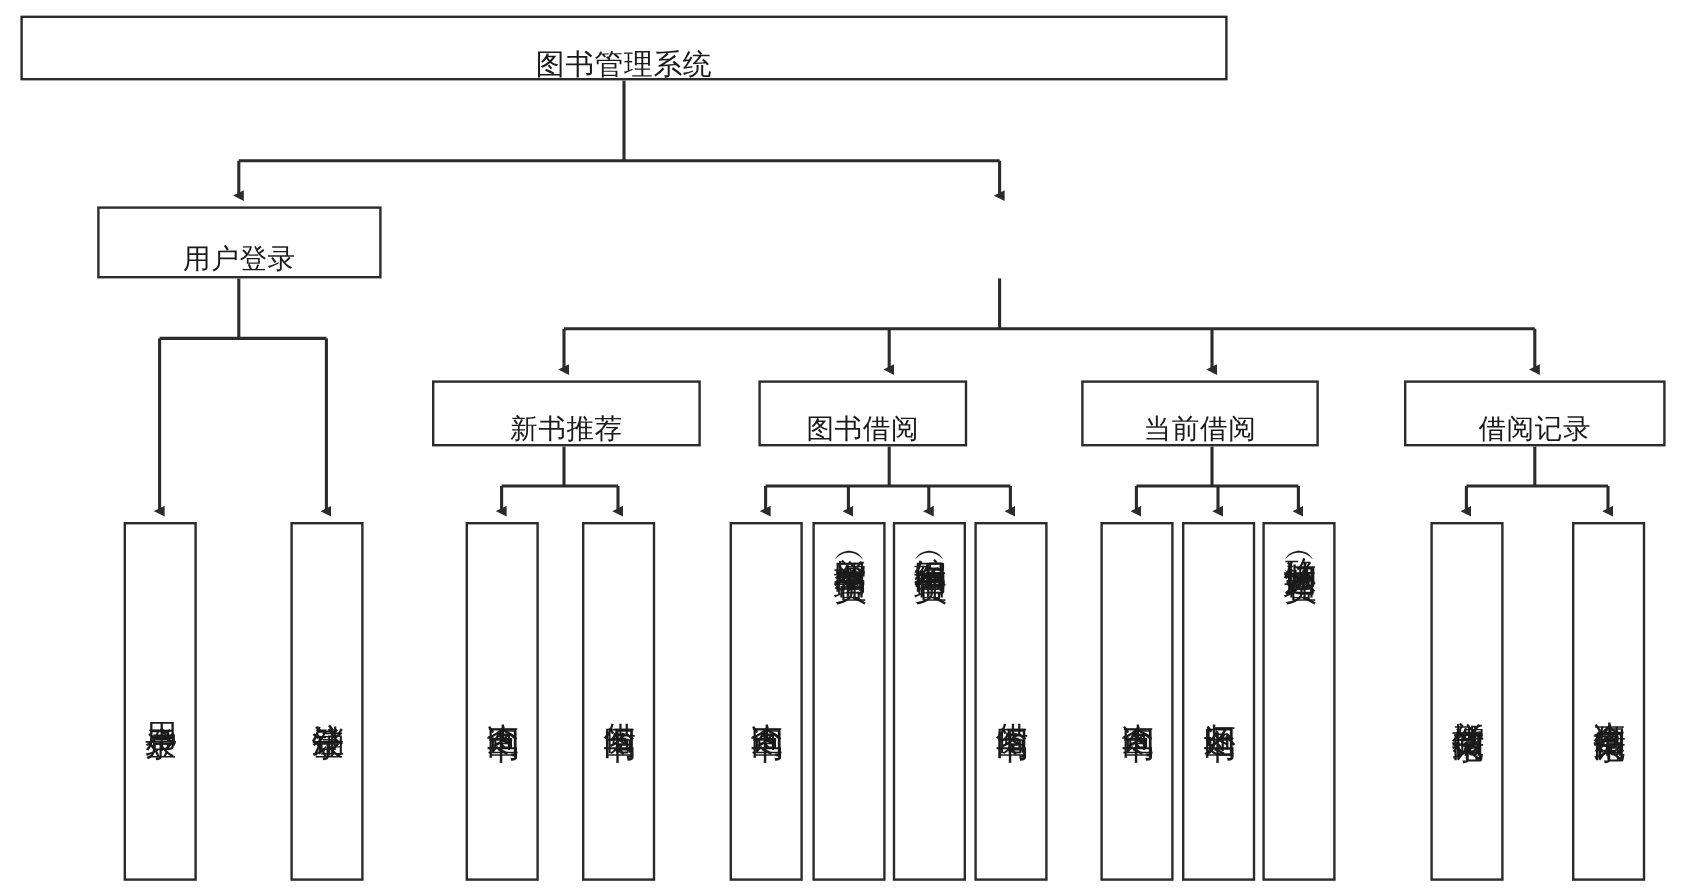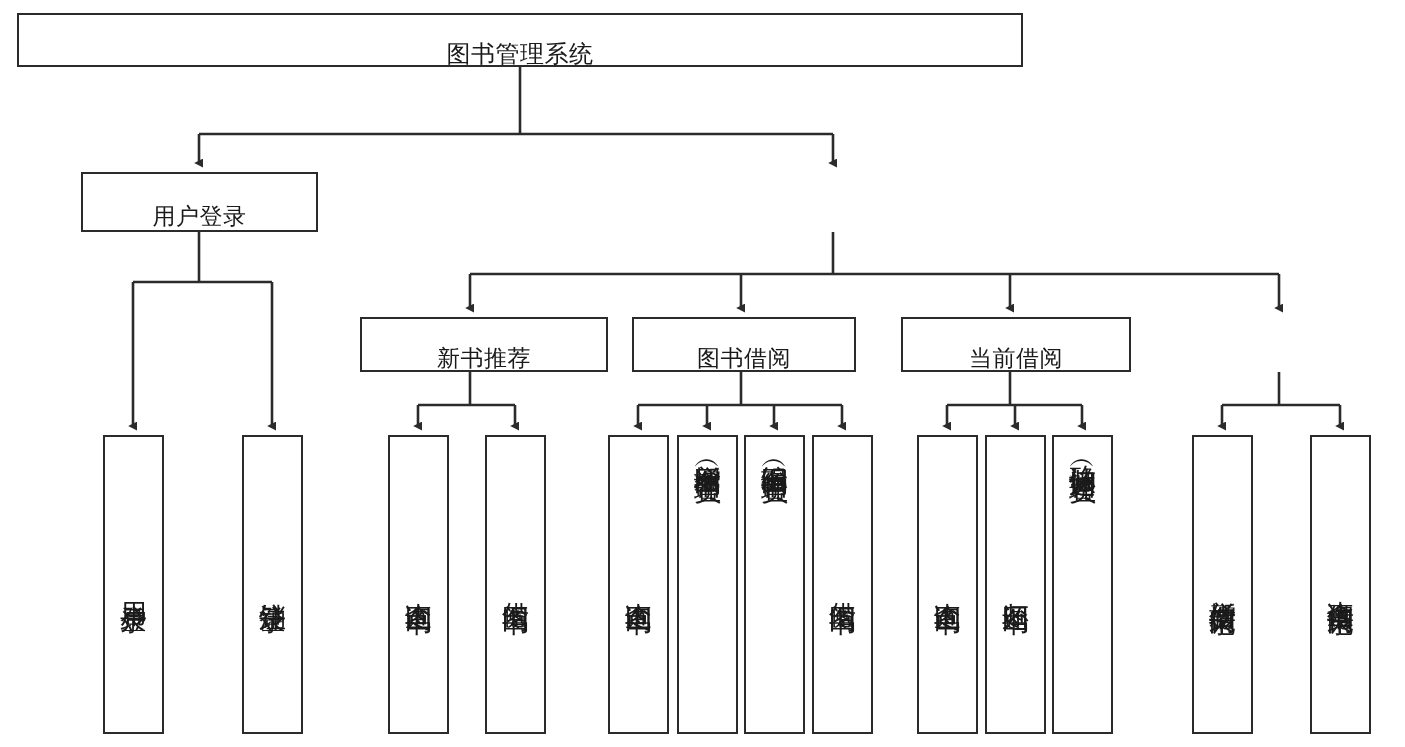--- a/index.html
+++ b/index.html
@@ -130,28 +130,31 @@
   </svg>
 
   <div class="node horizontal root" style="left:17px; top:13px; width:1006px; height:54px;">
     <span class="node-label">图书管理系统</span>
   </div>
 
   <div class="node horizontal" style="left:81px; top:172px; width:237px; height:60px;">
     <span class="node-label">用户登录</span>
   </div>
 
-  <div class="node horizontal" style="left:360px; top:317px; width:248px; height:55px;">
+  <div class="node horizontal" style="left:360px; top:317px; width:224px; height:55px;">
     <span class="node-label">新书推荐</span>
   </div>
-  <div class="node horizontal" style="left:632px; top:317px; width:224px; height:55px;justify-content:center;">
+  <div class="node horizontal" style="left:632px; top:317px; width:174px; height:55px;justify-content:center;">
     <span class="node-label">图书借阅</span>
   </div>
-  <div class="node horizontal" style="left:901px; top:317px; width:230px; height:55px;">
+  <div class="node horizontal" style="left:901px; top:317px; width:198px; height:55px;">
     <span class="node-label">当前借阅</span>
+  </div>
+  <div class="node horizontal" style="left:1170px; top:317px; width:218px; height:55px;">
+    <span class="node-label">借阅记录</span>
   </div>
 
   <div class="node vertical centered" style="left:103px; top:435px; width:61px; height:299px;">
     <span class="node-label">用户登录</span>
   </div>
   <div class="node vertical centered" style="left:242px; top:435px; width:61px; height:299px;">
     <span class="node-label">注销登录</span>
   </div>
 
   <div class="node vertical centered" style="left:388px; top:435px; width:61px; height:299px;">

